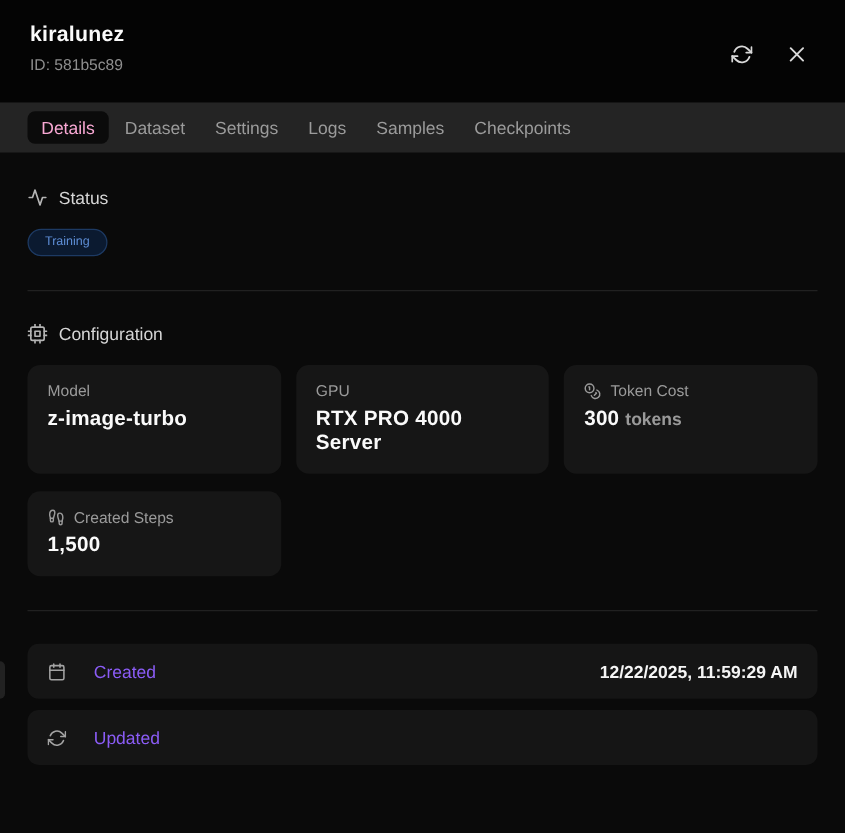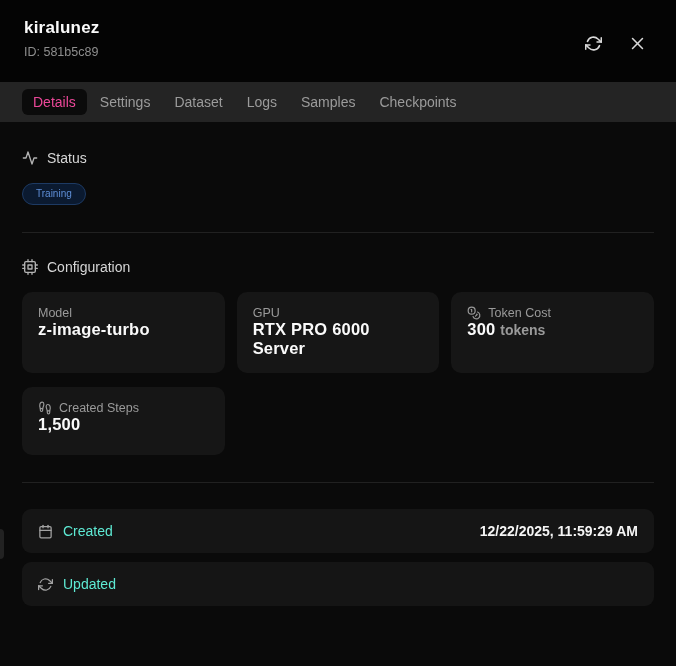--- a/index.html
+++ b/index.html
@@ -42,21 +42,21 @@
     padding: 0 22px; gap: 2px;
   }
   .tab {
     background: none; border: none; cursor: pointer;
     font-family: inherit; font-size: 14px;
     color: var(--tab-inactive, #9b9b9b);
     padding: 6px 11px; border-radius: 6px; line-height: 1;
   }
   .tab.active {
     background: var(--tab-active-bg, #0b0b0b);
-    color: #ec4899;
+    color: #f9a8d4;
   }
 
   
   .content { padding: 28px 22px 0 22px; flex: 1 1 auto; }
 
   .section-header {
     display: flex; align-items: center; gap: 9px;
     font-size: 14px; color: #d6d6d6;
     margin-bottom: 17px;
   }
@@ -85,34 +85,34 @@
     border-radius: 10px;
     padding: 14px 16px 15px 16px;
     min-height: 68px;
   }
   .card-label {
     font-size: 12.5px; color: #9a9a9a;
     display: flex; align-items: center; gap: 7px;
   }
   .card-label svg { width: 14px; height: 14px; }
   .card-value {
-    font-size: 16.5px; font-weight: 700; color: #fafafa;
+    margin-top: 6px; font-size: 16.5px; font-weight: 700; color: #fafafa;
     letter-spacing: .2px;
   }
   .card-value .suffix { font-size: 14px; font-weight: 700; color: #9a9a9a; letter-spacing: 0; }
 
   .ts-row {
     background: var(--row-bg, #151515);
     border-radius: 9px;
     height: 44px;
     display: flex; align-items: center; justify-content: space-between;
     padding: 0 16px;
     margin-bottom: 9px;
   }
-  .ts-left { display: flex; align-items: center; gap: 10px; font-size: 14px; color: #5eead4; }
+  .ts-left { display: flex; align-items: center; gap: 22px; font-size: 14px; color: #8b5cf6; }
   .ts-left svg { width: 15px; height: 15px; color: #a3a3a3; }
   .ts-value { font-size: 14px; font-weight: 600; color: #f5f5f5; }
 
   .edge-nub {
     position: absolute; left: 0; top: 529;
     top: 529px;
     width: 4px; height: 30px;
     background: #222222;
     border-radius: 0 4px 4px 0;
   }
@@ -144,22 +144,22 @@
             <line x1="5" y1="5" x2="19" y2="19"></line>
             <line x1="19" y1="5" x2="5" y2="19"></line>
           </svg>
         </span>
       </button>
     </div>
   </header>
 
   <nav class="tabbar">
     <button class="tab active">Details</button>
+    <button class="tab">Dataset</button>
     <button class="tab">Settings</button>
-    <button class="tab">Dataset</button>
     <button class="tab">Logs</button>
     <button class="tab">Samples</button>
     <button class="tab">Checkpoints</button>
   </nav>
 
   <main class="content">
 
     <section>
       <div class="section-header">
         <span class="sec-icon">
@@ -195,21 +195,21 @@
 
       <div class="cards-grid">
 
         <div class="card">
           <div class="card-label">Model</div>
           <div class="card-value">z-image-turbo</div>
         </div>
 
         <div class="card">
           <div class="card-label">GPU</div>
-          <div class="card-value">RTX PRO 6000 Server</div>
+          <div class="card-value">RTX PRO 4000 Server</div>
         </div>
 
         <div class="card">
           <div class="card-label">
             <span>
               <svg viewBox="0 0 24 24" fill="none" stroke="currentColor" stroke-width="2" stroke-linecap="round" stroke-linejoin="round" width="14" height="14">
                 <circle cx="8" cy="8" r="6"></circle>
                 <path d="M18.09 10.37A6 6 0 1 1 10.34 18"></path>
                 <path d="M7 6h1v4"></path>
                 <path d="m16.71 13.88.7.71-2.82 2.82"></path>

